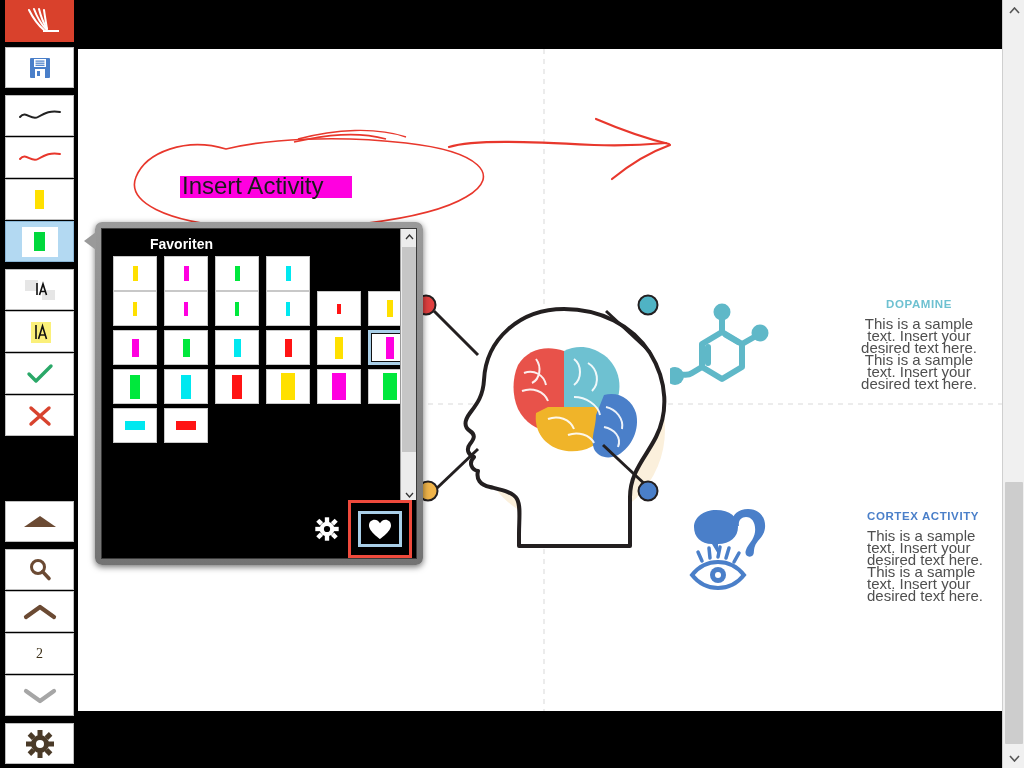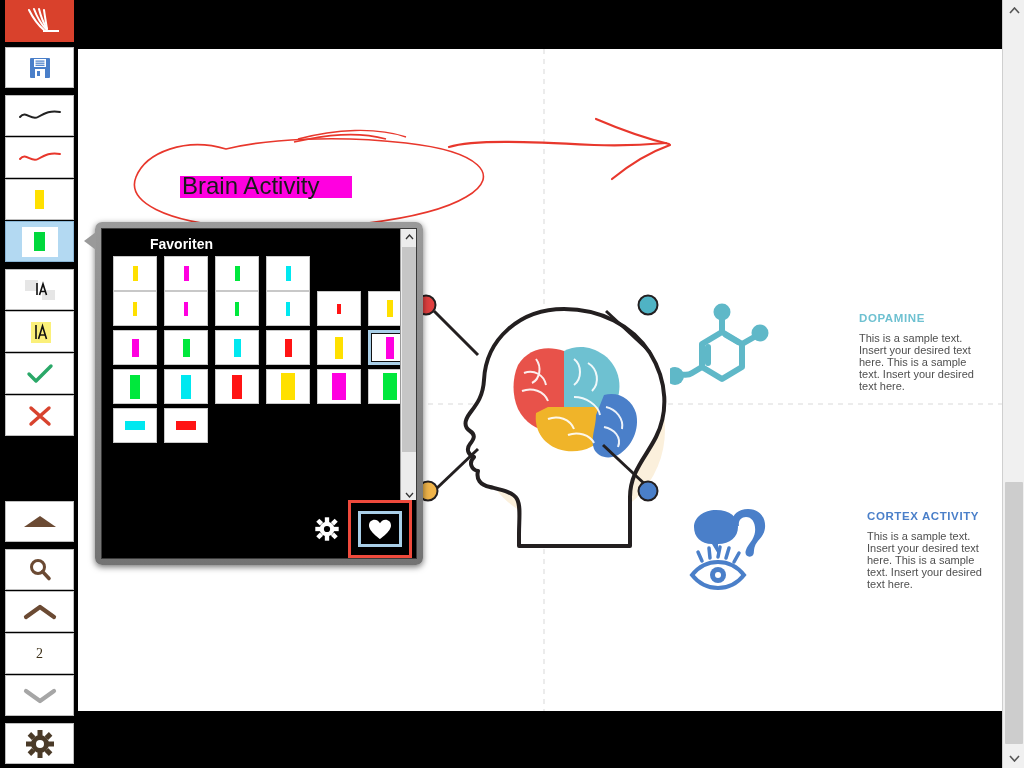--- a/index.html
+++ b/index.html
@@ -84,23 +84,23 @@
 
   
   .infoBlock { position: absolute; width: 120px; }
   .infoTitle {
     font-size: 11.5px; font-weight: bold;
     letter-spacing: 0.6px;
     line-height: 14px;
     margin-bottom: 7px;
   }
   .infoBody {
-    font-size: 11px; color: #4f4f4f; line-height: 12px;
-  }
-  #dopamineBlock { left: 781px; top: 262px; }
+    font-size: 15px; color: #4f4f4f; line-height: 12px;
+  }
+  #dopamineBlock { left: 781px; top: 248px; text-align: center; }
   #dopamineBlock .infoTitle { color: #6ec1d1; }
   #cortexBlock { left: 789px; top: 460px; }
   #cortexBlock .infoTitle { color: #4a7fc9; }
 
   
   #palette {
     position: absolute;
     left: 95px; top: 222px;
     width: 328px; height: 343px;
     background: linear-gradient(#9a9a9a, #737373);
@@ -324,21 +324,21 @@
 
   <div id="canvasArea">
 
     <svg width="924" height="662" style="position:absolute;left:0;top:0;">
       <line x1="466" y1="0" x2="466" y2="662" stroke="#d9d9d9" stroke-width="1" stroke-dasharray="5 5"></line>
       <line x1="330" y1="355" x2="924" y2="355" stroke="#d9d9d9" stroke-width="1" stroke-dasharray="5 5"></line>
     </svg>
 
     <div id="titleBlock">
       <span id="titleHighlight"></span>
-      <span id="titleText">Brain Activity</span>
+      <span id="titleText">Insert Activity</span>
     </div>
 
     <svg width="580" height="150" style="position:absolute;left:48px;top:48px;">
       <path d="M100 52 C60 40, 20 55, 10 80 C0 105, 40 125, 110 130 C190 136, 300 124, 340 100 C378 78, 352 54, 280 46 C210 38, 140 42, 100 52 Z" fill="none" stroke="#e8372c" stroke-width="1.6"></path>
       <path d="M168 45 C200 38, 230 34, 260 42" fill="none" stroke="#e8372c" stroke-width="1.6"></path>
       <path d="M172 42 C210 32, 250 30, 280 40" fill="none" stroke="#e8372c" stroke-width="1.4"></path>
     </svg>
 
     <svg width="260" height="80" style="position:absolute;left:366px;top:62px;">
       <path d="M5 36 C30 28, 90 31, 150 34 C175 35, 200 34, 222 32" fill="none" stroke="#e8372c" stroke-width="2.2" stroke-linecap="round"></path>

